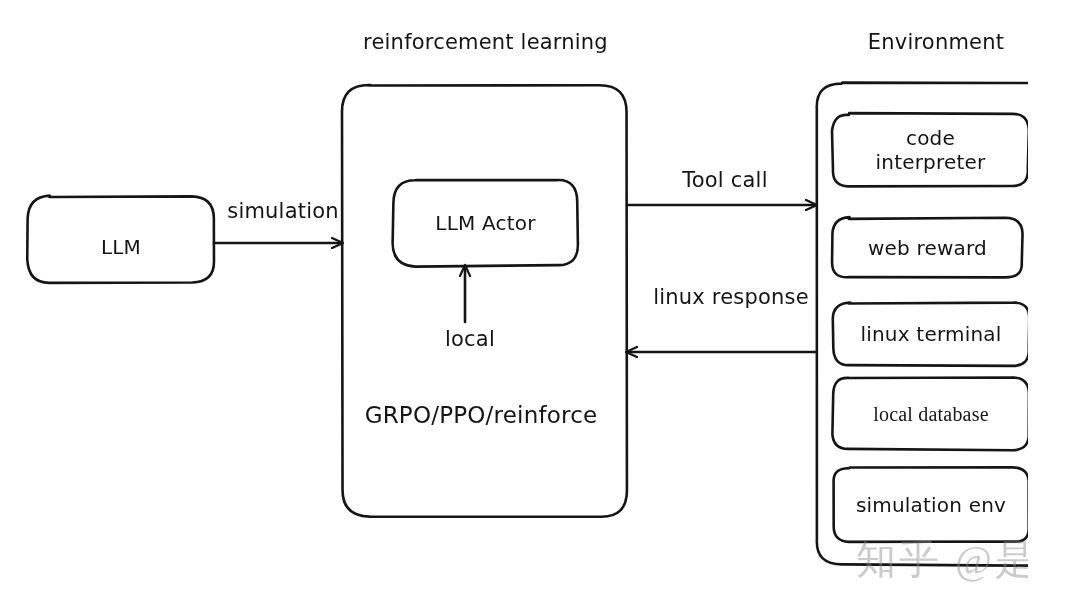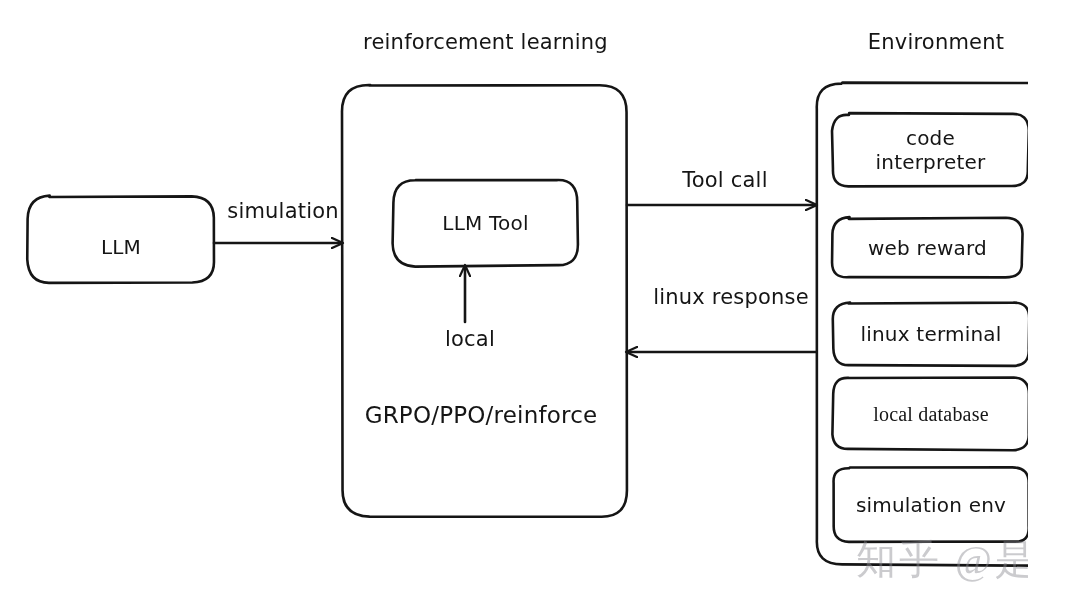--- a/index.html
+++ b/index.html
@@ -86,21 +86,21 @@
         <line x1="465" y1="322" x2="465" y2="266" marker-end="url(#arrowhead-r)"></line>
       </g>
   </svg>
 
   <div id="titles">
       <div class="title-label" style="left: 343px; top: 30px; width: 285px;">reinforcement learning</div>
       <div class="title-label" style="left: 816px; top: 30px; width: 240px;">Environment</div>
     </div>
   <div id="labels">
       <div class="node-label" style="left: 28px; top: 204px; width: 186px; height: 86px; text-align: right;">LLM</div>
-      <div class="node-label" style="left: 393px; top: 180px; width: 185px; height: 86px;">LLM Tool</div>
+      <div class="node-label" style="left: 393px; top: 180px; width: 185px; height: 86px;">LLM Actor</div>
       <div class="node-label" style="left: 833px; top: 114px; width: 195px; height: 72px;">code
 interpreter</div>
       <div class="node-label" style="left: 833px; top: 218px; width: 189px; height: 60px;">web reward</div>
       <div class="node-label" style="left: 833px; top: 303px; width: 196px; height: 62px;">linux terminal</div>
       <div class="node-label" style="left: 833px; top: 378px; width: 196px; height: 72px; font-family: Liberation Serif, serif;">local database</div>
       <div class="node-label" style="left: 833px; top: 468px; width: 196px; height: 74px;">simulation env</div>
     </div>
   <div id="edgelabels">
       <div class="edge-label" style="left: 218px; top: 199px; width: 130px; font-size: 21px;">simulation</div>
       <div class="edge-label" style="left: 665px; top: 168px; width: 120px; font-size: 21px;">Tool call</div>

